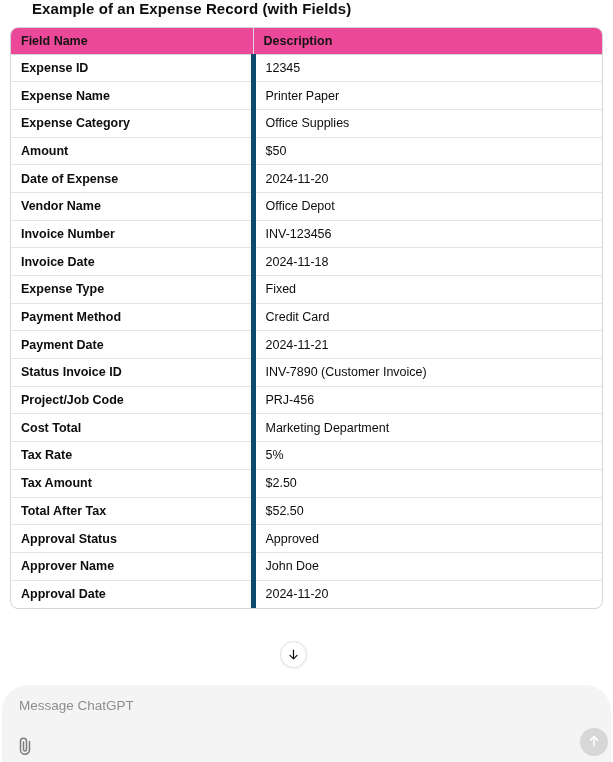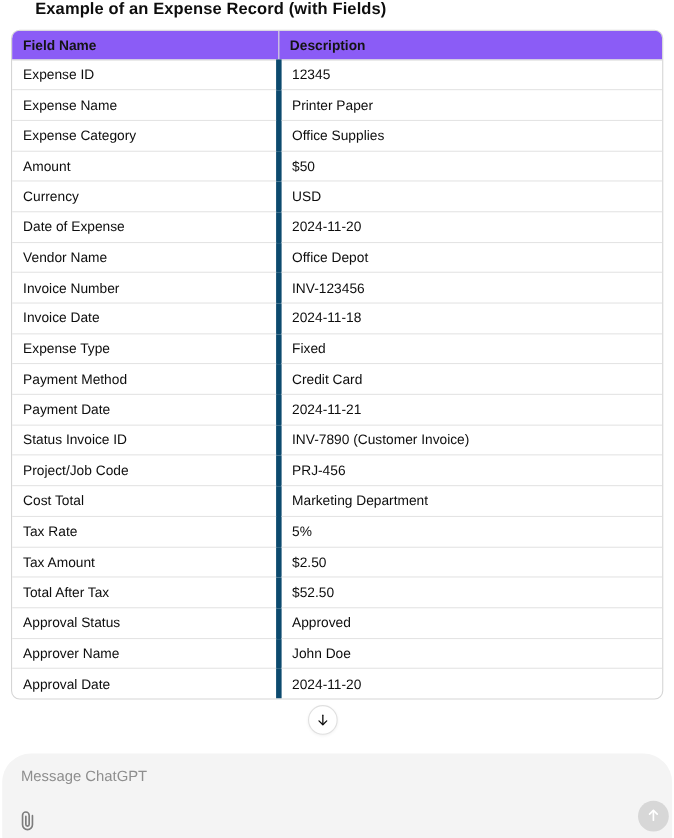--- a/index.html
+++ b/index.html
@@ -35,32 +35,32 @@
     font-size: 12.5px;
   }
   .expense-table th, .expense-table td {
     text-align: left;
     vertical-align: middle;
     padding: 0 10px;
     height: 27.7px;
     white-space: nowrap;
   }
   .expense-table th {
-    background: #8b5cf6;
+    background: #ec4899;
     font-weight: 600;
     height: 26px;
     color: #141414;
     border-bottom: 1px solid #d5d5d5;
   }
   .expense-table td { border-top: 1px solid #e4e4e4; }
   .expense-table tr:first-child td { border-top: none; }
   .expense-table th + th, .expense-table td + td { border-left: 5px solid #0c4a6e; }
   .expense-table th + th { border-left: 1px solid #d9d9d9; }
   .col-field { width: 242px; }
-  .expense-table td.field-name { font-weight: 400; }
+  .expense-table td.field-name { font-weight: 700; }
   .expense-table td.field-desc { font-weight: 400; }
 
   .scroll-down-btn {
     position: absolute;
     left: 280px; top: 641px;
     width: 27px; height: 27px;
     border-radius: 50%;
     background: #ffffff;
     border: 1px solid #e0e0e0;
     box-shadow: 0 1px 3px rgba(0,0,0,0.06);
@@ -125,24 +125,20 @@
           <td class="field-name">Expense Name</td>
           <td class="field-desc">Printer Paper</td>
         </tr>
         <tr>
           <td class="field-name">Expense Category</td>
           <td class="field-desc">Office Supplies</td>
         </tr>
         <tr>
           <td class="field-name">Amount</td>
           <td class="field-desc">$50</td>
-        </tr>
-        <tr>
-          <td class="field-name">Currency</td>
-          <td class="field-desc">USD</td>
         </tr>
         <tr>
           <td class="field-name">Date of Expense</td>
           <td class="field-desc">2024-11-20</td>
         </tr>
         <tr>
           <td class="field-name">Vendor Name</td>
           <td class="field-desc">Office Depot</td>
         </tr>
         <tr>

